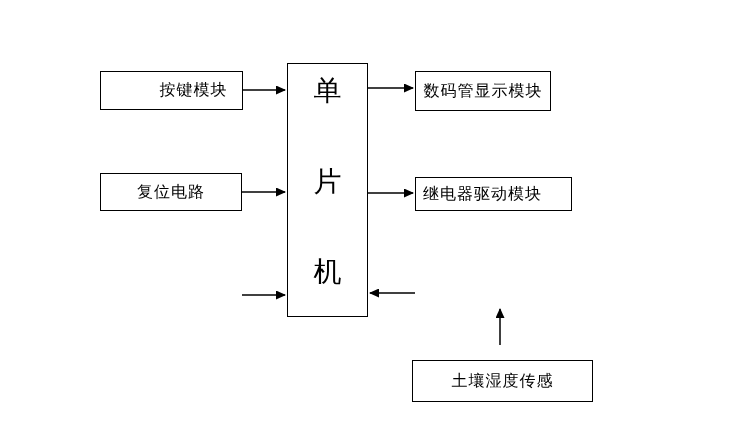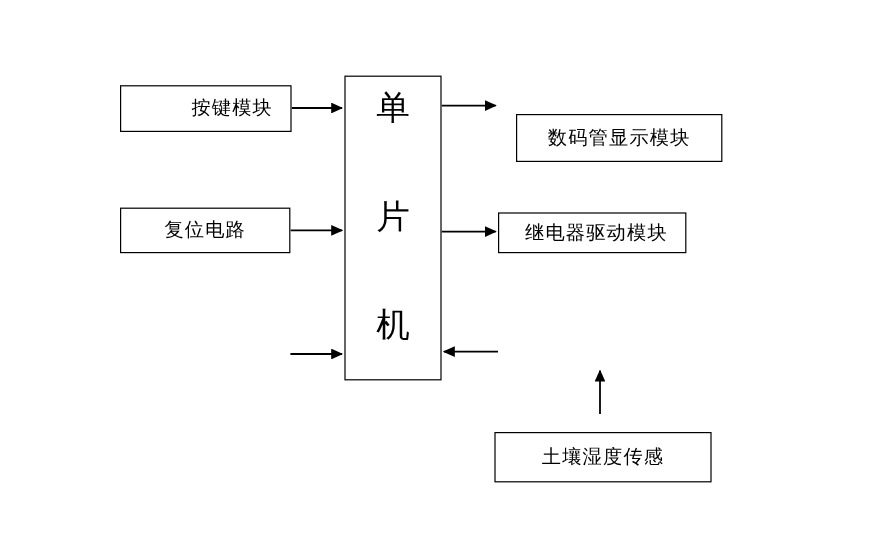--- a/index.html
+++ b/index.html
@@ -22,39 +22,39 @@
     border: 1.5px solid #000000;
     background: #ffffff;
     display: flex;
     align-items: center;
     justify-content: center;
     font-size: 16px;
     letter-spacing: 1px;
     white-space: nowrap;
   }
   .node.align-left {
-    justify-content: center;
+    justify-content: flex-start;
     padding-left: 7px;
   }
   
   .node-button  { left: 100px; top: 71px;  width: 143px; height: 39px; padding-left: 44px; }
   .node-reset   { left: 100px; top: 173px; width: 142px; height: 38px; }
   .node-crystal { left: 100px; top: 276px; width: 142px; height: 38px; }
   
   .node-mcu {
     left: 287px; top: 63px; width: 81px; height: 254px;
     flex-direction: column;
     justify-content: space-between;
     padding: 13px 0 30px 0;
     font-size: 28px;
     letter-spacing: 0;
   }
   .mcu-char { line-height: 1; }
   
-  .node-display { left: 430px; top: 71px;  width: 172px; height: 40px; margin-top: 24px; }
+  .node-display { left: 415px; top: 71px;  width: 136px; height: 40px; }
   .node-relay   { left: 415px; top: 177px; width: 157px; height: 34px; }
   .node-adc     { left: 415px; top: 273px; width: 158px; height: 34px; }
   .node-soil    { left: 412px; top: 360px; width: 181px; height: 42px; }
   
   .wires {
     position: absolute;
     left: 0; top: 0;
     width: 734px; height: 444px;
     pointer-events: none;
   }

